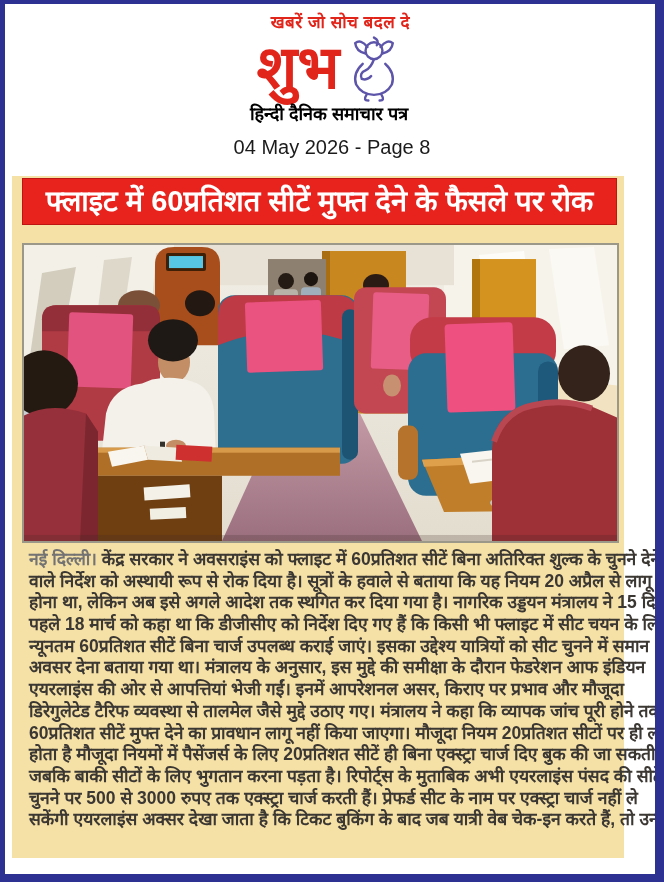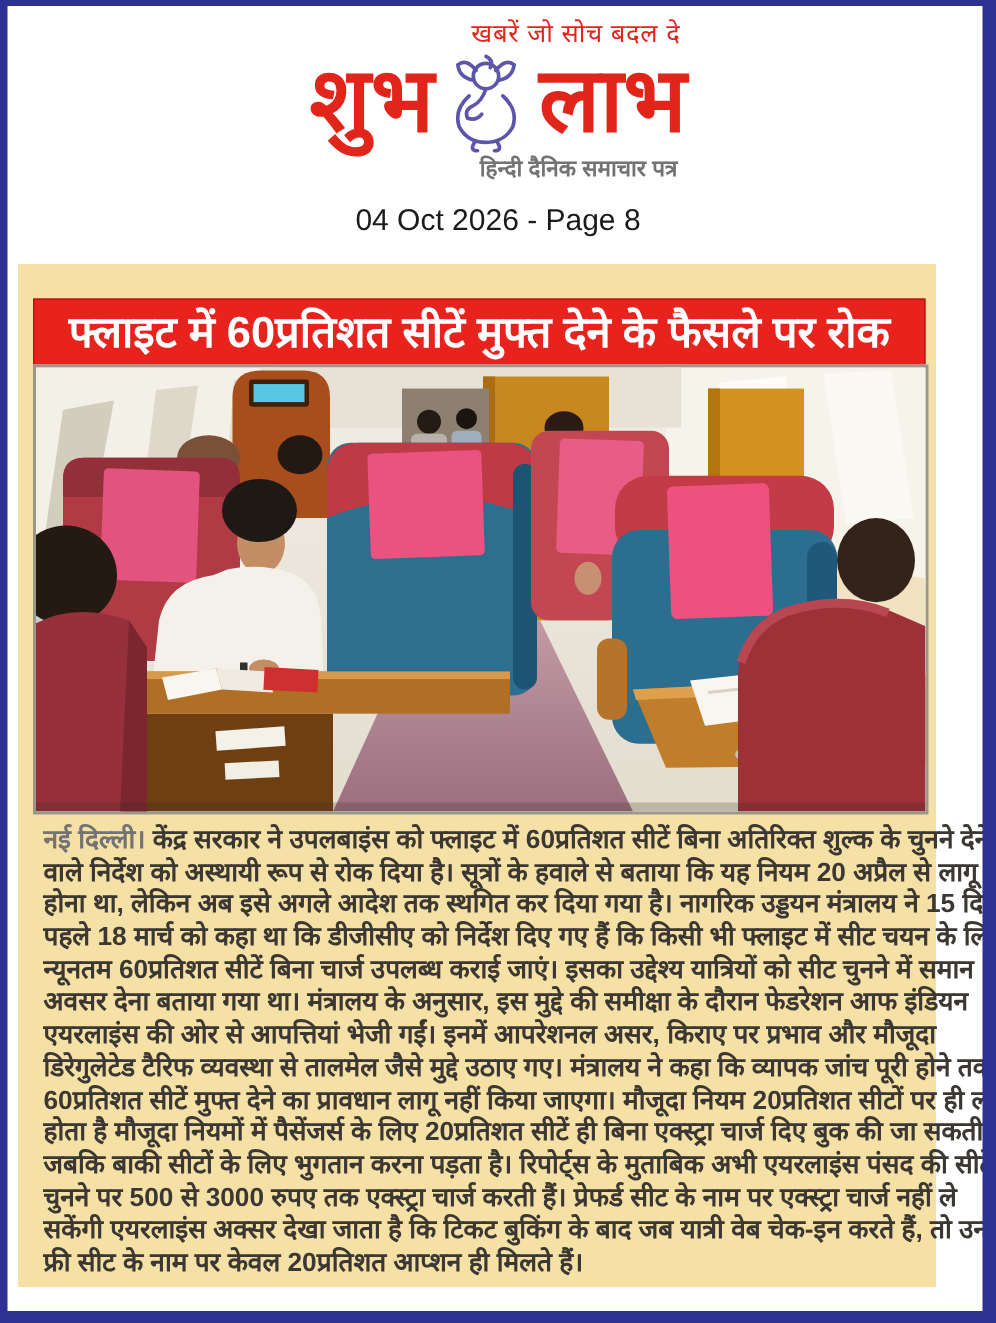--- a/index.html
+++ b/index.html
@@ -11,47 +11,47 @@
   .screen{position:absolute;inset:0;width:664px;height:882px;background:#ffffff;}
   .page-frame{
     position:absolute;inset:0;box-sizing:border-box;z-index:50;
     border-style:solid;border-color:#2C3192;
     border-width:4px 9px 8px 5px;pointer-events:none;
   }
   
   .masthead{position:absolute;top:10px;left:0;right:0;display:flex;justify-content:center;z-index:2;}
   .masthead-inner{width:auto;}
   .tagline{
-    text-align:right;color:#E2251B;font-weight:normal;font-size:17px;
+    text-align:right;color:#E2251B;font-weight:bold;font-size:17px;
     letter-spacing:.5px;padding-right:4px;
   }
   .logo-row{display:flex;align-items:center;justify-content:center;gap:2px;margin-top:-2px;text-align:center;}
   .logo-word{
     color:#E2251B;font-weight:bold;font-size:60px;line-height:66px;
     font-family:"DejaVu Sans","Liberation Sans",sans-serif;
   }
   .ganesha{width:62px;height:72px;display:block;margin:0 2px;}
   .subtitle{
-    text-align:right;color:#737373;font-weight:bold;font-size:15px;
+    text-align:right;color:#000000;font-weight:bold;font-size:18px;
     margin-top:-2px;padding-right:6px;
   }
   
   .site-line,.date-line{
     position:absolute;left:0;right:0;text-align:center;color:#1b1b1b;
     font-size:20px;z-index:2;
   }
   .site-line{top:113px;}
   .date-line{top:136px;}
   
   .article-panel{
     position:absolute;left:12px;top:176px;width:612px;height:682px;
     background:#F5E0A6;z-index:1;
   }
   .headline{
-    position:absolute;left:10px;top:23px;width:595px;height:47px;
+    position:absolute;left:10px;top:2px;width:595px;height:47px;
     box-sizing:border-box;background:#E8231E;border:1px solid #BD1511;
     color:#ffffff;font-weight:bold;font-size:29px;line-height:45px;
     text-align:center;margin:0;white-space:nowrap;overflow:hidden;
   }
   .photo-frame{
     position:absolute;left:10px;top:67px;width:597px;height:300px;
     box-sizing:border-box;border:2px solid #9B9789;background:#EAE5D9;margin:0;
   }
   .photo-frame svg{display:block;width:100%;height:100%;}
   .body-text{
@@ -80,27 +80,26 @@
             <path d="M33 7 Q39 10 36 15"></path>
             <path d="M26 17 Q19 8 13 13 Q14 22 24 24"></path>
             <path d="M40 17 Q47 8 53 13 Q52 22 42 24"></path>
             <circle cx="33" cy="21" r="9"></circle>
             <path d="M33 30 Q30 39 24 42 Q17 45 20 51 Q26 53 30 48"></path>
             <path d="M21 35 Q10 45 14 57 Q20 68 33 68 Q46 68 52 57 Q56 45 45 35"></path>
             <path d="M25 68 Q21 74 27 74"></path>
             <path d="M41 68 Q45 74 39 74"></path>
           </svg>
         </span>
-        <span class="logo-word">लाभ</span>
       </div>
       <div class="subtitle">हिन्दी दैनिक समाचार पत्र</div>
     </div>
   </header>
 
-  <div class="date-line">04 Oct 2026 - Page 8</div>
+  <div class="date-line">04 May 2026 - Page 8</div>
 
   <section class="article-panel">
     <h1 class="headline">फ्लाइट में 60प्रतिशत सीटें मुफ्त देने के फैसले पर रोक</h1>
 
     <figure class="photo-frame">
       <svg viewBox="0 0 593 295" preserveAspectRatio="none">
         <defs>
           <linearGradient id="bgG" x1="0" y1="0" x2="0" y2="1">
             <stop offset="0" stop-color="#F1EEE6"></stop>
               <stop offset="1" stop-color="#E3DDCF"></stop>
@@ -195,31 +194,30 @@
         <ellipse cx="494" cy="257" rx="28" ry="8" fill="#C6C1B6"></ellipse>
 
         <ellipse cx="560" cy="128" rx="26" ry="28" fill="#33231A"></ellipse>
         <path d="M468 204 Q470 168 502 160 Q540 150 570 162 L593 172 V295 H468 Z" fill="#9E3038"></path>
         <path d="M470 196 Q480 166 508 160 Q540 152 568 163" stroke="#B84752" stroke-width="6" fill="none"></path>
         <rect y="289" width="593" height="6" fill="rgba(60,40,30,0.22)"></rect>
       </svg>
     </figure>
 
     <div class="body-text">
-      <div class="body-line"><span class="dateline">नई दिल्ली।</span> <span>केंद्र सरकार ने उपलबाइंस को फ्लाइट में 60प्रतिशत सीटें बिना अतिरिक्त शुल्क के चुनने देने</span></div>
+      <div class="body-line"><span class="dateline">नई दिल्ली।</span> <span>केंद्र सरकार ने अवसराइंस को फ्लाइट में 60प्रतिशत सीटें बिना अतिरिक्त शुल्क के चुनने देने</span></div>
       <div class="body-line">वाले निर्देश को अस्थायी रूप से रोक दिया है। सूत्रों के हवाले से बताया कि यह नियम 20 अप्रैल से लागू</div>
       <div class="body-line">होना था, लेकिन अब इसे अगले आदेश तक स्थगित कर दिया गया है। नागरिक उड्डयन मंत्रालय ने 15 दिन</div>
       <div class="body-line">पहले 18 मार्च को कहा था कि डीजीसीए को निर्देश दिए गए हैं कि किसी भी फ्लाइट में सीट चयन के लिए</div>
       <div class="body-line">न्यूनतम 60प्रतिशत सीटें बिना चार्ज उपलब्ध कराई जाएं। इसका उद्देश्य यात्रियों को सीट चुनने में समान</div>
       <div class="body-line">अवसर देना बताया गया था। मंत्रालय के अनुसार, इस मुद्दे की समीक्षा के दौरान फेडरेशन आफ इंडियन</div>
       <div class="body-line">एयरलाइंस की ओर से आपत्तियां भेजी गईं। इनमें आपरेशनल असर, किराए पर प्रभाव और मौजूदा</div>
       <div class="body-line">डिरेगुलेटेड टैरिफ व्यवस्था से तालमेल जैसे मुद्दे उठाए गए। मंत्रालय ने कहा कि व्यापक जांच पूरी होने तक</div>
       <div class="body-line">60प्रतिशत सीटें मुफ्त देने का प्रावधान लागू नहीं किया जाएगा। मौजूदा नियम 20प्रतिशत सीटों पर ही लागू</div>
       <div class="body-line">होता है मौजूदा नियमों में पैसेंजर्स के लिए 20प्रतिशत सीटें ही बिना एक्स्ट्रा चार्ज दिए बुक की जा सकती हैं,</div>
       <div class="body-line">जबकि बाकी सीटों के लिए भुगतान करना पड़ता है। रिपोर्ट्स के मुताबिक अभी एयरलाइंस पंसद की सीटें</div>
       <div class="body-line">चुनने पर 500 से 3000 रुपए तक एक्स्ट्रा चार्ज करती हैं। प्रेफर्ड सीट के नाम पर एक्स्ट्रा चार्ज नहीं ले</div>
       <div class="body-line">सकेंगी एयरलाइंस अक्सर देखा जाता है कि टिकट बुकिंग के बाद जब यात्री वेब चेक-इन करते हैं, तो उन्हें</div>
-      <div class="body-line last">फ्री सीट के नाम पर केवल 20प्रतिशत आप्शन ही मिलते हैं।</div>
     </div>
   </section>
 
   <div class="page-frame"></div>
 </div>
 
 </body></html>

